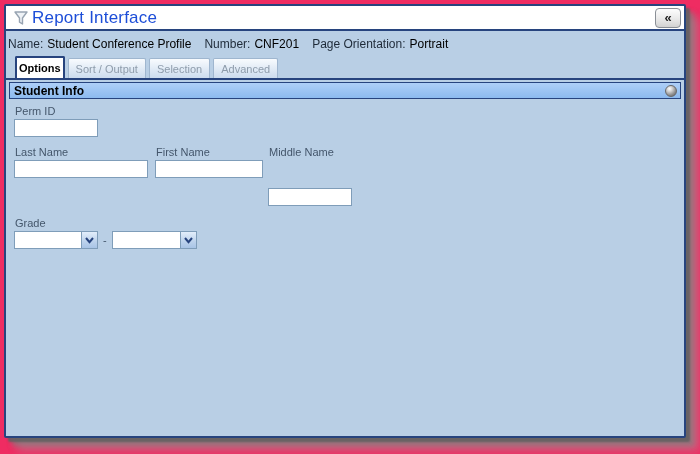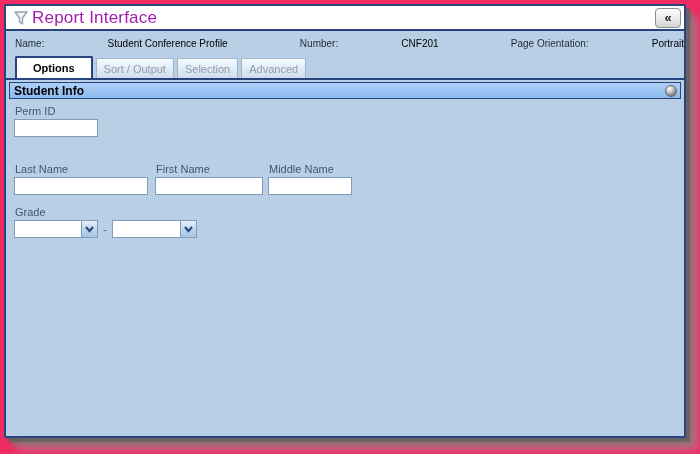--- a/index.html
+++ b/index.html
@@ -20,36 +20,35 @@
   }
   
   .titlebar {
     height:25px; background:#ffffff;
     border-bottom:2px solid #27447e;
     display:flex; align-items:center;
     padding:0 3px 0 7px;
   }
   .funnel { width:16px; height:16px; margin-right:3px; flex:0 0 auto; }
   .title {
-    font-size:17px; color:#a21caf; letter-spacing:0.2px;
+    font-size:17px; color:#1d4ed8; letter-spacing:0.2px;
     white-space:nowrap;
   }
   .collapse-btn {
     margin-left:auto; width:26px; height:20px;
     border:1px solid #8a8f96; border-radius:4px;
     background:linear-gradient(180deg,#fdfdfd 0%,#e9e9e9 55%,#d2d2d2 100%);
     font-size:13px; font-weight:bold; color:#222;
     text-align:center; line-height:18px; cursor:pointer;
   }
   
   .info-row {
     height:25px; display:flex; align-items:center;
-    padding-left:9px; font-size:10px; color:#1e2a38;
+    padding-left:2px; font-size:12px; color:#1e2a38;
     white-space:nowrap;
-    justify-content:space-between;
   }
   .info-row .lbl { margin-right:4px; }
   .info-row .val { font-weight:normal; color:#000; }
   .info-row .gap { margin-left:13px; }
   
   .tabrow {
     display:flex; align-items:flex-end;
     padding-left:9px; height:24px;
     border-bottom:2px solid #27447e;
   }
@@ -58,21 +57,21 @@
     padding:4px 7px 3px;
     background:linear-gradient(180deg,#f8fbfe 0%,#ccdcee 100%);
     border:1px solid #9fb6cf; border-bottom:none;
     border-radius:2px 2px 0 0;
     color:#8e9cab; white-space:nowrap;
   }
   .tab.active {
     background:#ffffff;
     border:2px solid #27447e; border-bottom:none;
     font-weight:bold; color:#000;
-    padding:4px 16px 4px;
+    padding:4px 2px 4px;
   }
   
   .section-bar {
     margin:2px 3px 0 3px; height:17px;
     border:1px solid #27447e;
     background:linear-gradient(180deg,#aecff7 0%,#8cbaef 100%);
     display:flex; align-items:center;
     padding:0 3px 0 4px;
     font-size:12px; font-weight:bold; color:#000;
   }
@@ -95,21 +94,21 @@
     height:18px; border:1px solid #7f9db9; background:#fff;
     display:flex; align-items:stretch; cursor:pointer;
   }
   .combo .cval { flex:1; font-size:11px; line-height:16px; padding-left:3px; color:#000; }
   .combo .cbtn {
     width:16px; border-left:1px solid #7f9db9;
     background:linear-gradient(180deg,#e3eefb 0%,#bcd2ec 60%,#a8c4e6 100%);
     display:flex; align-items:center; justify-content:center;
   }
   .dash { align-self:flex-end; margin:0 5px 3px 5px; color:#44566b; }
-  .mt8 .flabel { margin-top:26px; }
+  .mt8 .flabel { margin-top:9px; }
   .mt10 .flabel { margin-top:11px; }
 </style>
 </head>
 <body>
 
 <div class="window">
 
   <div class="titlebar">
     <svg class="funnel" viewBox="0 0 16 16">
       <path d="M2 2 H14 L9.5 8 V14 L6.5 12.2 V8 Z" fill="#eef2f6" stroke="#98a4b2" stroke-width="1.4" stroke-linejoin="round"></path>
@@ -150,21 +149,21 @@
 
     <div class="row mt8">
       <div class="fgroup" style="width:134px;">
         <span class="flabel">Last Name</span>
         <input class="tinput" style="width: 134px;" value="">
       </div>
       <div class="fgroup" style="margin-left:7px; width:108px;">
         <span class="flabel">First Name</span>
         <input class="tinput" style="width: 108px;" value="">
       </div>
-      <div class="fgroup" style="margin-left:5px; width:84px;">
+      <div class="fgroup" style="margin-left:5px; width:84px;gap:28px;">
         <span class="flabel">Middle Name</span>
         <input class="tinput" style="width: 84px;" value="">
       </div>
     </div>
 
     <div class="mt10">
       <div class="flabel">Grade</div>
       <div class="row">
         <div class="combo" style="width:84px;">
           <span class="cval"></span>

